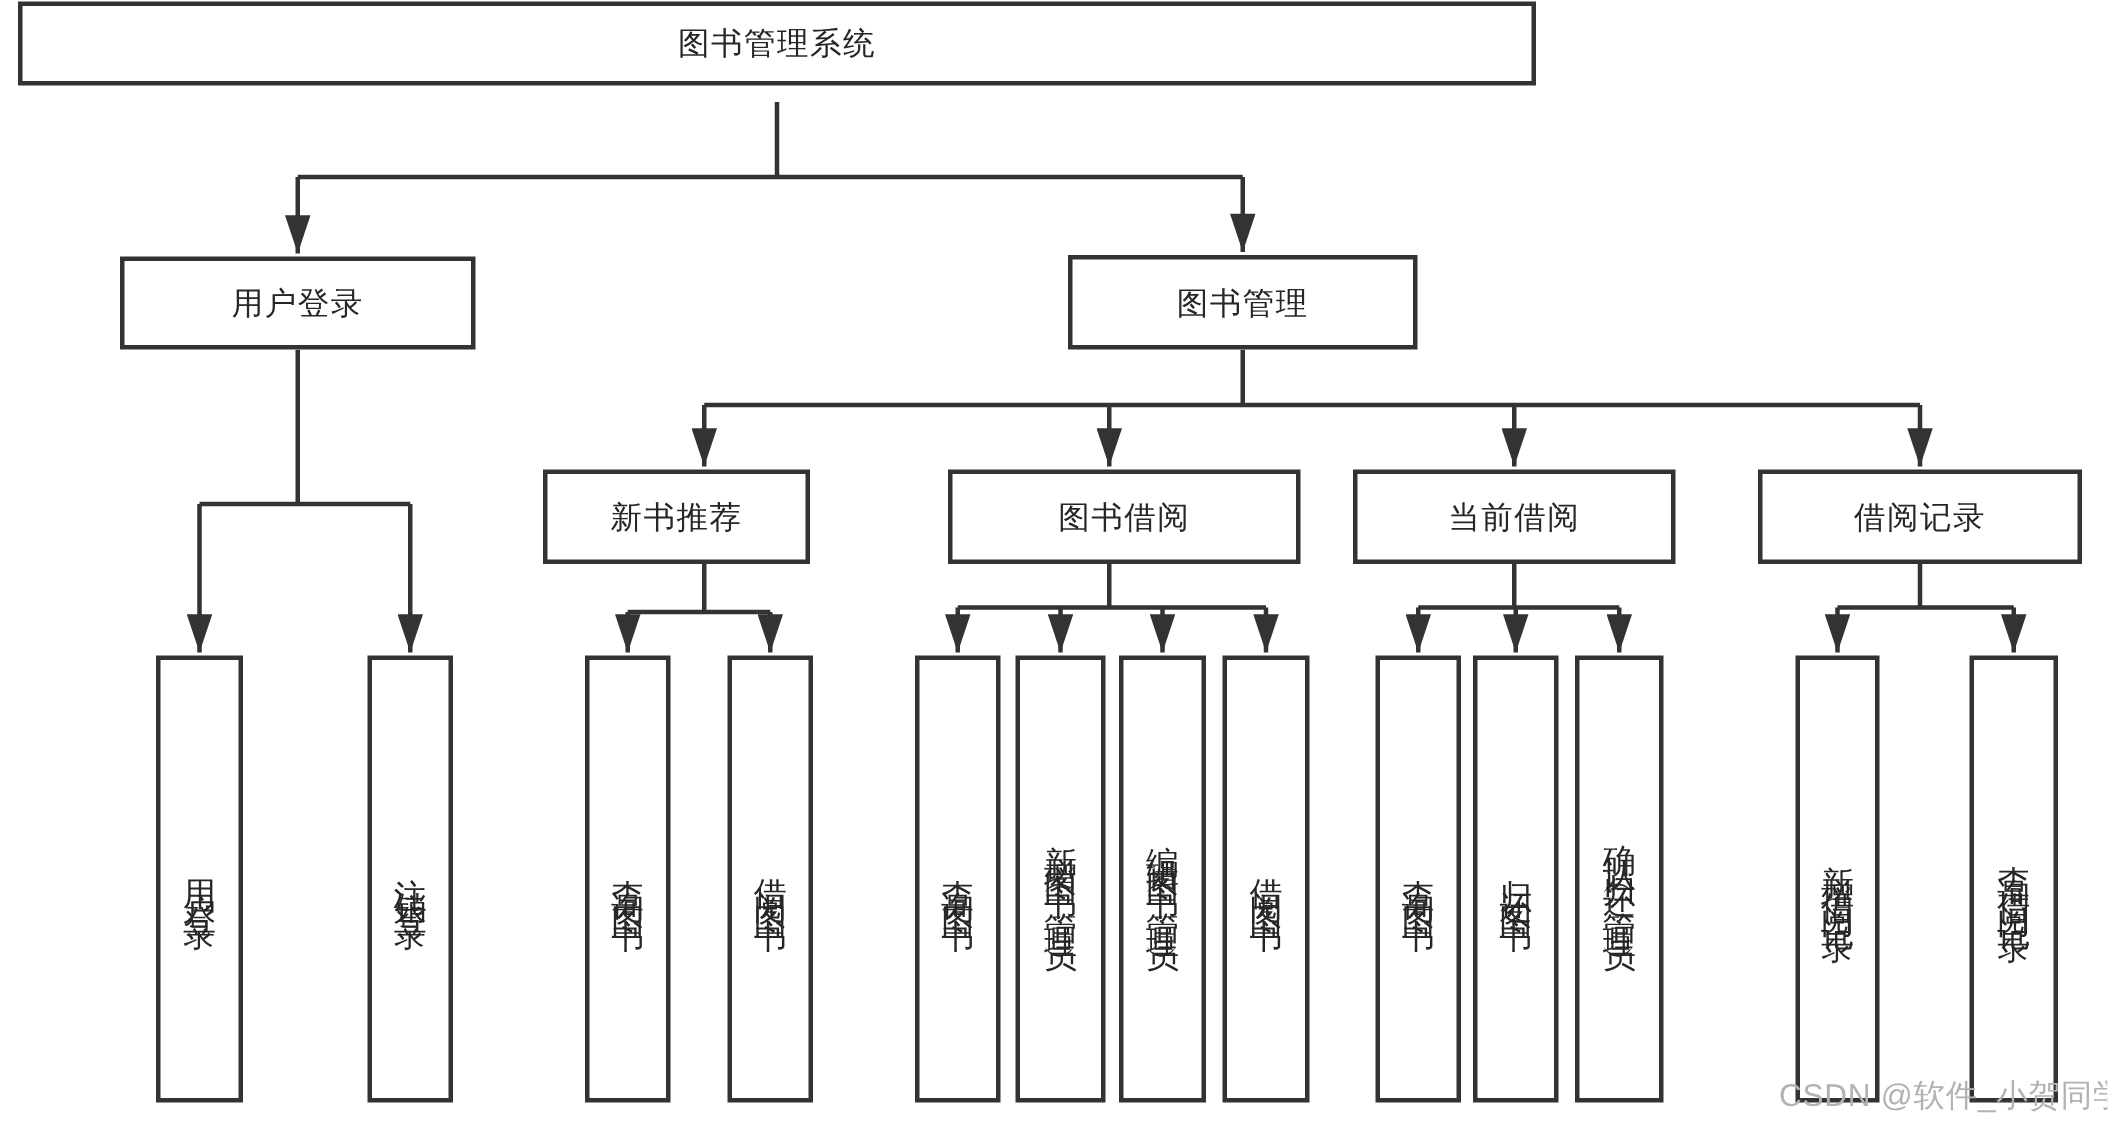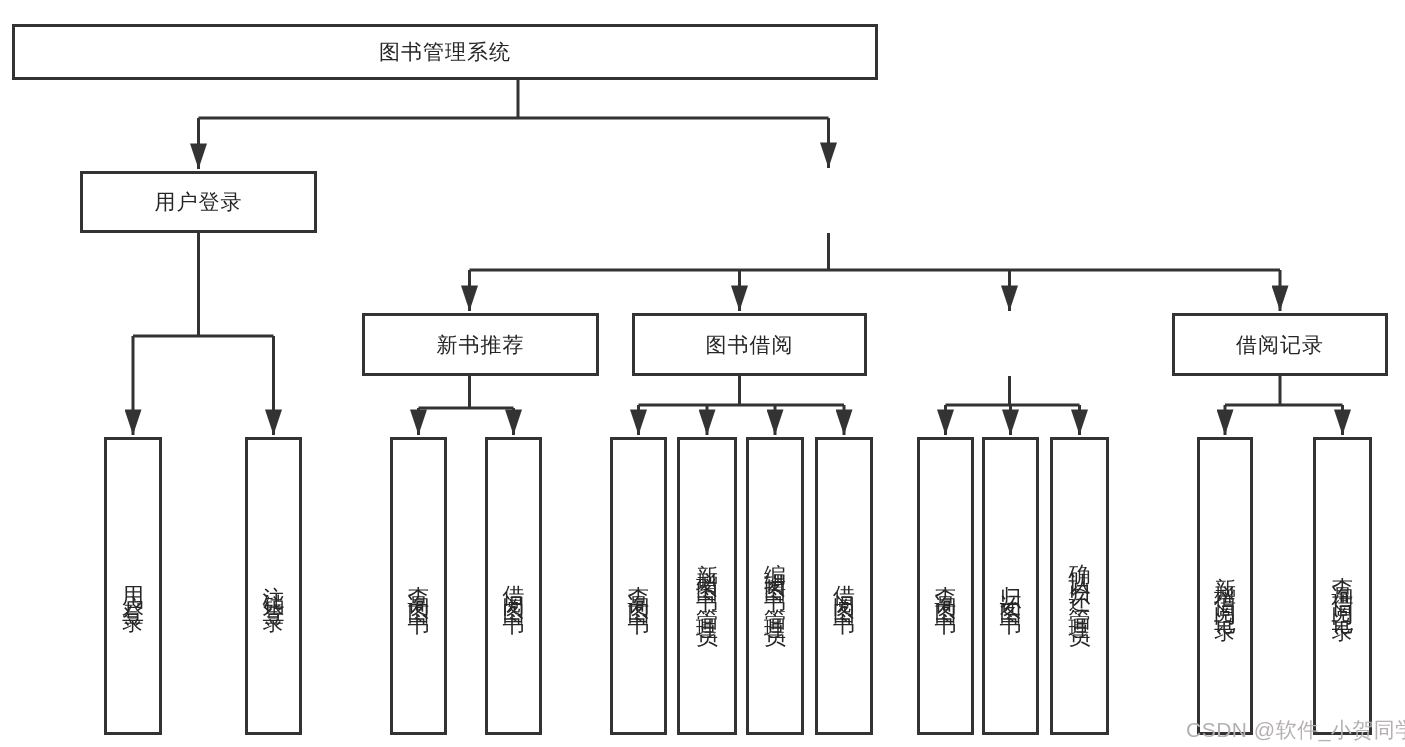--- a/index.html
+++ b/index.html
@@ -103,26 +103,28 @@
       <path d="M1010.5 405 V435" marker-end="url(#arrow)"></path>
       <path d="M1079.5 405 V435" marker-end="url(#arrow)"></path>
 
       <path d="M1280 376 V405"></path>
       <path d="M1225 405 H1342.5"></path>
       <path d="M1225 405 V435" marker-end="url(#arrow)"></path>
       <path d="M1342.5 405 V435" marker-end="url(#arrow)"></path>
     </g>
   </svg>
 
-  <div class="node h" style="left:12px; top:24px; width:866px; height:56px;">图书管理系统</div>
+  <div class="node h" style="left:12px; top:1px; width:1012px; height:56px;">图书管理系统</div>
 
   <div class="node h" style="left:80px; top:171px; width:237px; height:62px;">用户登录</div>
+  <div class="node h" style="left:712px; top:170px; width:233px; height:63px;">图书管理</div>
 
-  <div class="node h" style="left:362px; top:313px; width:237px; height:63px;font-family:Liberation Serif, serif;">新书推荐</div>
+  <div class="node h" style="left:362px; top:313px; width:178px; height:63px;font-family:Liberation Serif, serif;">新书推荐</div>
   <div class="node h" style="left:632px; top:313px; width:235px; height:63px;">图书借阅</div>
+  <div class="node h" style="left:902px; top:313px; width:215px; height:63px;">当前借阅</div>
   <div class="node h" style="left:1172px; top:313px; width:216px; height:63px;">借阅记录</div>
 
   <div class="node v" style="left:104px; top:437px; width:58px; height:298px;">
     <span class="vtext">用户登录</span>
   </div>
   <div class="node v" style="left:245px; top:437px; width:57px; height:298px;">
     <span class="vtext">注销登录</span>
   </div>
 
   <div class="node v" style="left:390px; top:437px; width:57px; height:298px;">

